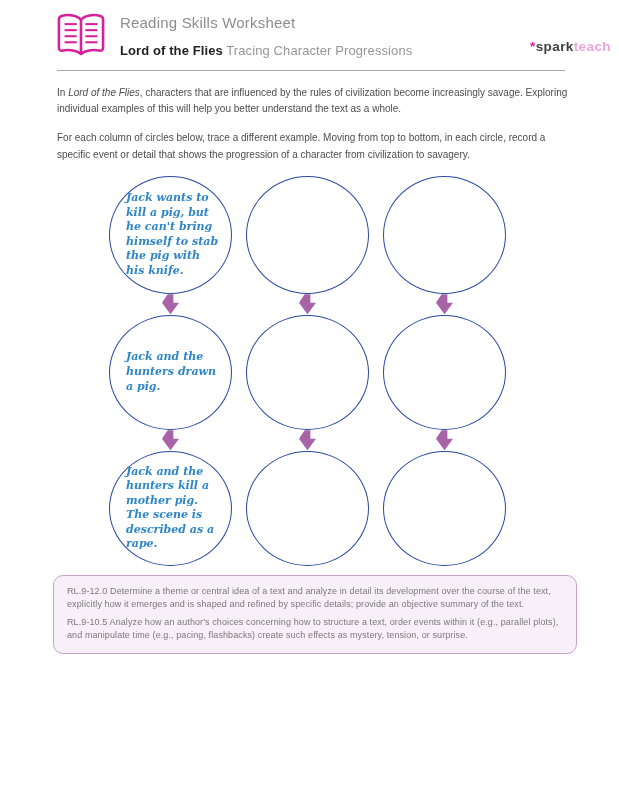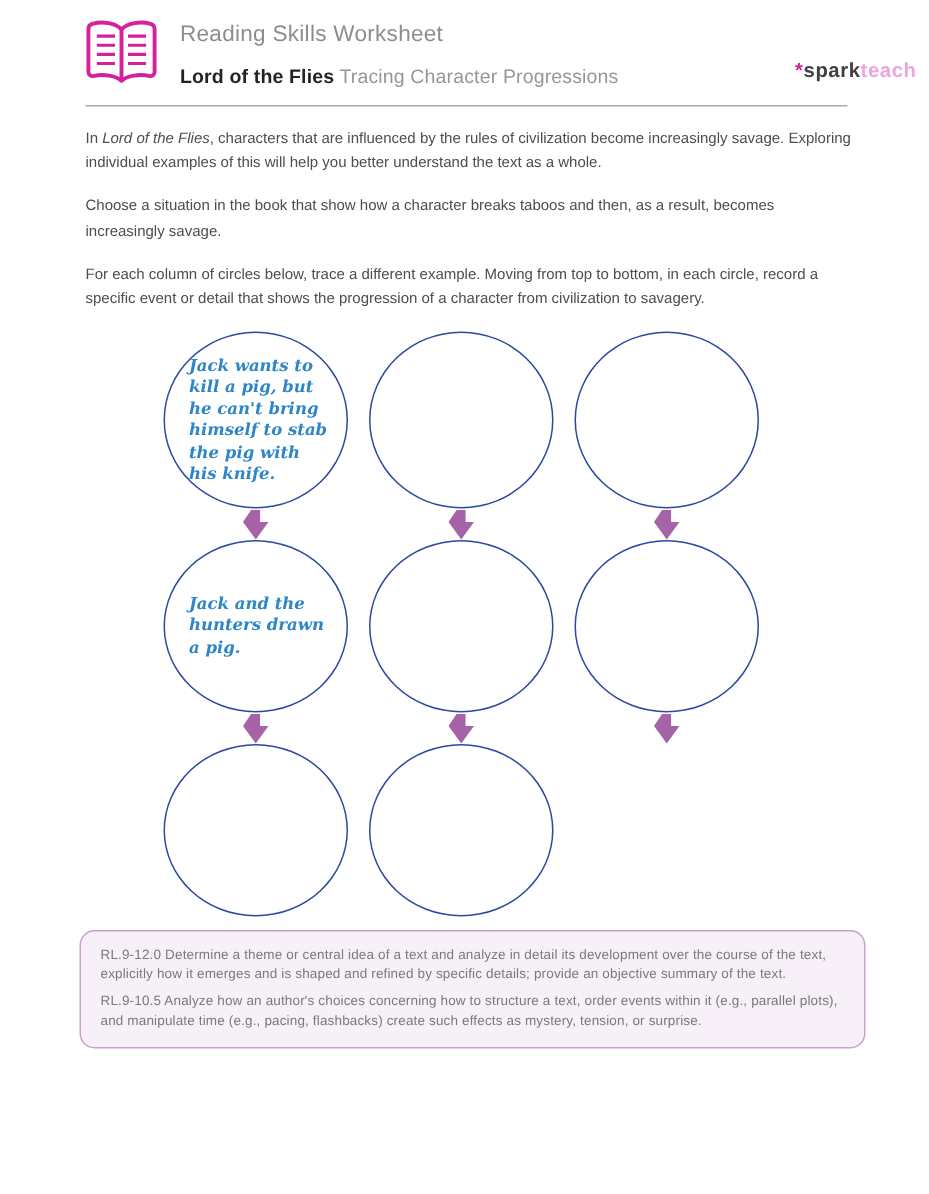--- a/index.html
+++ b/index.html
@@ -118,21 +118,20 @@
     </div>
     <div class="logo">
       <span class="asterisk">*</span><span class="spark">spark</span><span class="teach">teach</span>
     </div>
   </div>
 
   <hr class="rule">
 
   <div class="intro">
     <p><span>In </span><span class="italic">Lord of the Flies</span><span>, characters that are influenced by the rules of civilization become increasingly savage. Exploring individual examples of this will help you better understand the text as a whole.</span></p>
-    <p>Choose a situation in the book that show how a character breaks taboos and then, as a result, becomes increasingly savage.</p>
     <p>For each column of circles below, trace a different example. Moving from top to bottom, in each circle, record a specific event or detail that shows the progression of a character from civilization to savagery.</p>
   </div>
 
   <div class="diagram">
 
     <div class="circle">
         <div class="script">Jack wants to kill a pig, but he can't bring himself to stab the pig with his knife.</div>
       </div>
     <div class="circle">
         <div class="script"></div>
@@ -153,20 +152,23 @@
       </div>
     <div class="circle">
         <div class="script"></div>
       </div>
 
     <div class="arrow"></div>
     <div class="arrow"></div>
     <div class="arrow"></div>
 
     <div class="circle">
+        <div class="script">Jack and the hunters kill a mother pig. The scene is described as a rape.</div>
+      </div>
+    <div class="circle">
         <div class="script"></div>
       </div>
     <div class="circle">
         <div class="script"></div>
       </div>
   </div>
 
   <div class="standards">
     <div class="standard-item"><span>RL.9-12.0</span> <span>Determine a theme or central idea of a text and analyze in detail its development over the course of the text, explicitly how it emerges and is shaped and refined by specific details; provide an objective summary of the text.</span></div>
     <div class="standard-item"><span>RL.9-10.5</span> <span>Analyze how an author's choices concerning how to structure a text, order events within it (e.g., parallel plots), and manipulate time (e.g., pacing, flashbacks) create such effects as mystery, tension, or surprise.</span></div>

